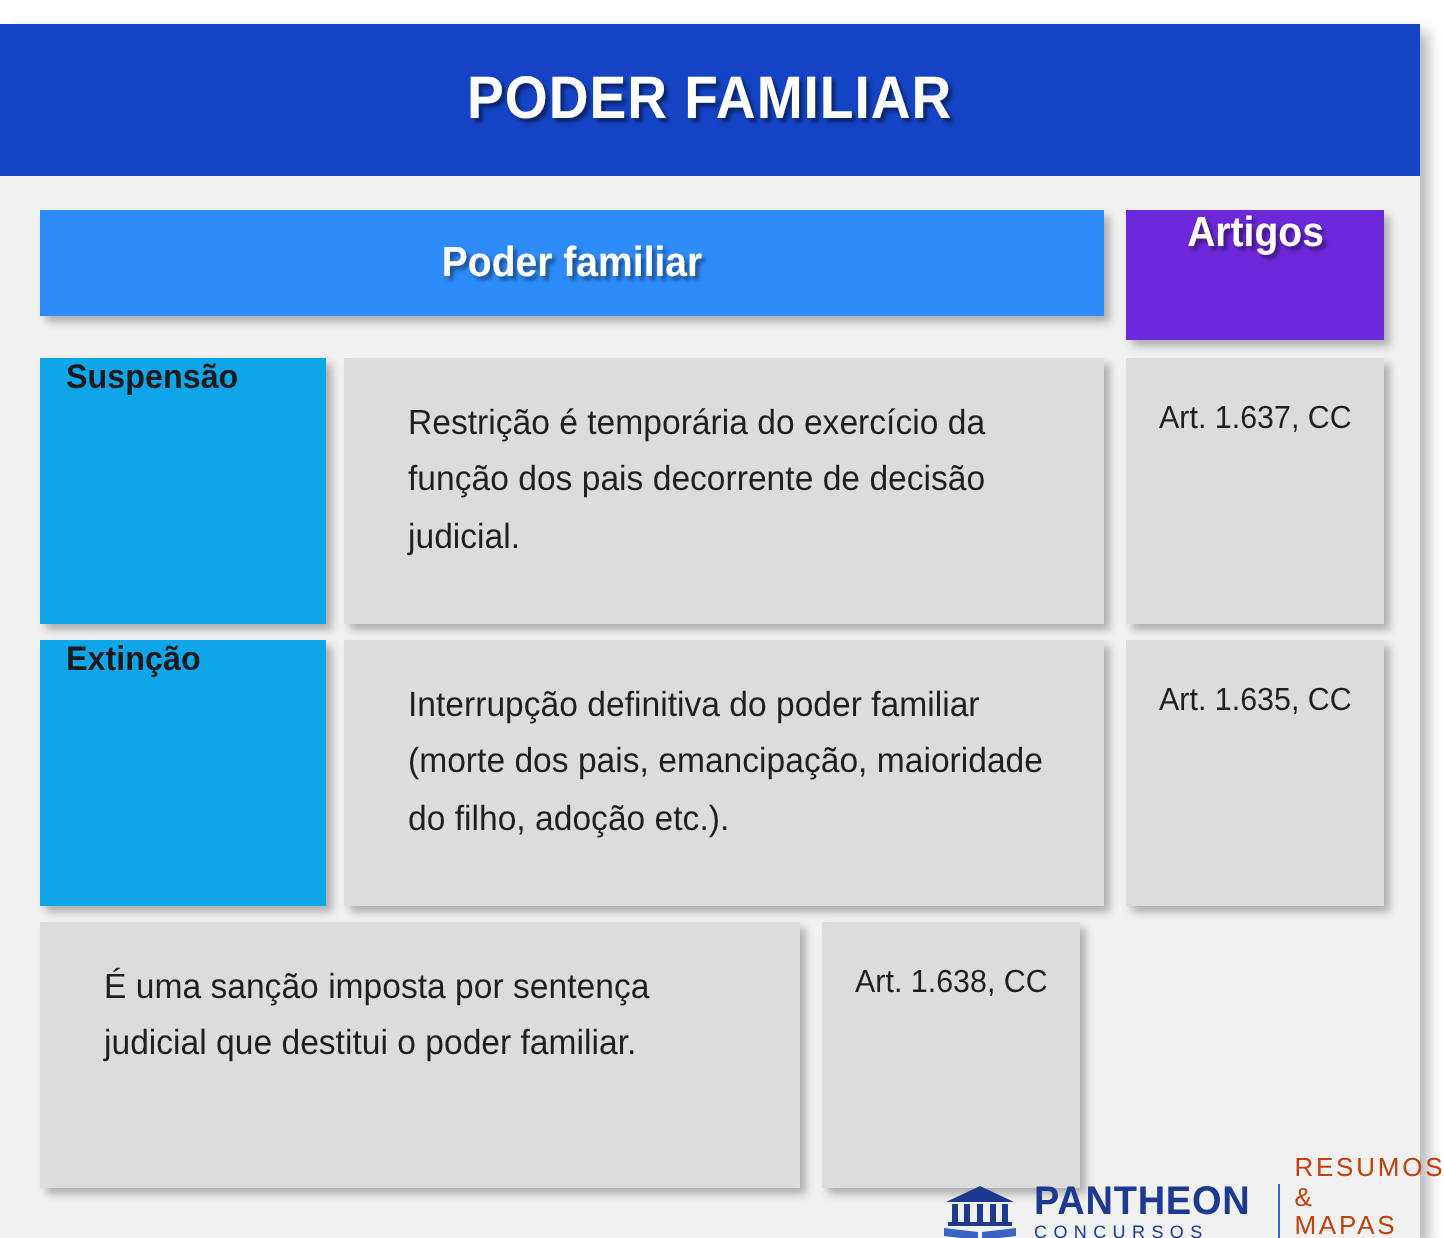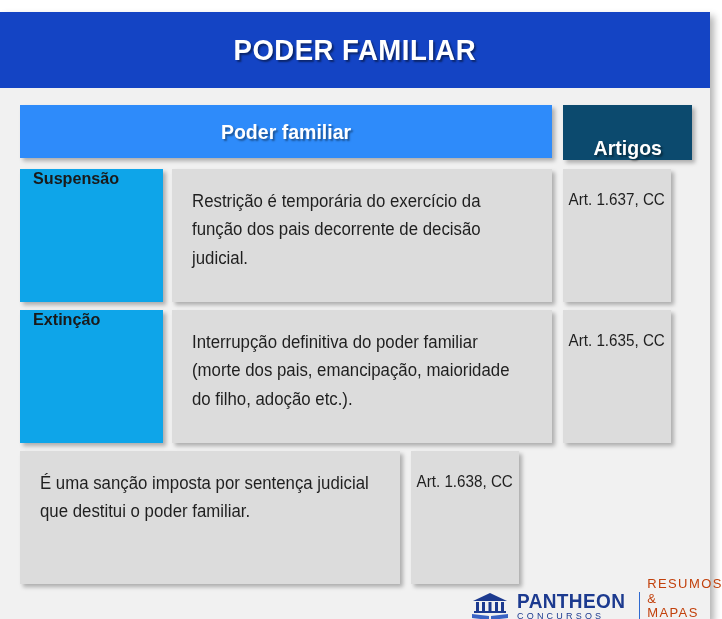--- a/index.html
+++ b/index.html
@@ -82,24 +82,24 @@
     width: 532px;
     height: 53px;
     background: #2e8bfa;
     display: flex;
     align-items: center;
     justify-content: center;
     margin-right: 11px;
   }
   .head-side {
     width: 129px;
-    height: 55px;
-    background: #0c4a6e;
-    display: flex;
-    align-items: flex-end;
+    height: 65px;
+    background: #6d28d9;
+    display: flex;
+    align-items: flex-start;
     justify-content: center;
   }
   .head-text {
     color: #ffffff;
     font-size: 21px;
     font-weight: bold;
     text-shadow: 2px 2px 2px rgba(0,0,0,0.40);
     font-family: "Liberation Sans Narrow", "Liberation Sans", sans-serif;
     transform: scaleX(0.93);
   }
@@ -121,34 +121,34 @@
     font-family: "Liberation Sans Narrow", "Liberation Sans", sans-serif;
     transform: scaleX(0.95);
     transform-origin: left center;
   }
 
   .cell-desc {
     width: 380px;
     background: #dcdcdc;
     display: flex;
     align-items: flex-start;
-    padding: 18px 16px 10px 20px;
+    padding: 18px 16px 10px 32px;
     margin-right: 11px;
   }
   .cell-desc-text {
     color: #1f1f1f;
     font-size: 17.5px;
     line-height: 1.62;
     font-family: "Liberation Sans Narrow", "Liberation Sans", sans-serif;
     transform: scaleX(0.96);
     transform-origin: left top;
   }
 
   .cell-art {
-    width: 108px;
+    width: 129px;
     background: #dcdcdc;
     display: flex;
     align-items: flex-start;
     justify-content: center;
     padding-top: 22px;
   }
   .cell-art-text {
     color: #1f1f1f;
     font-size: 16px;
     font-family: "Liberation Sans Narrow", "Liberation Sans", sans-serif;

